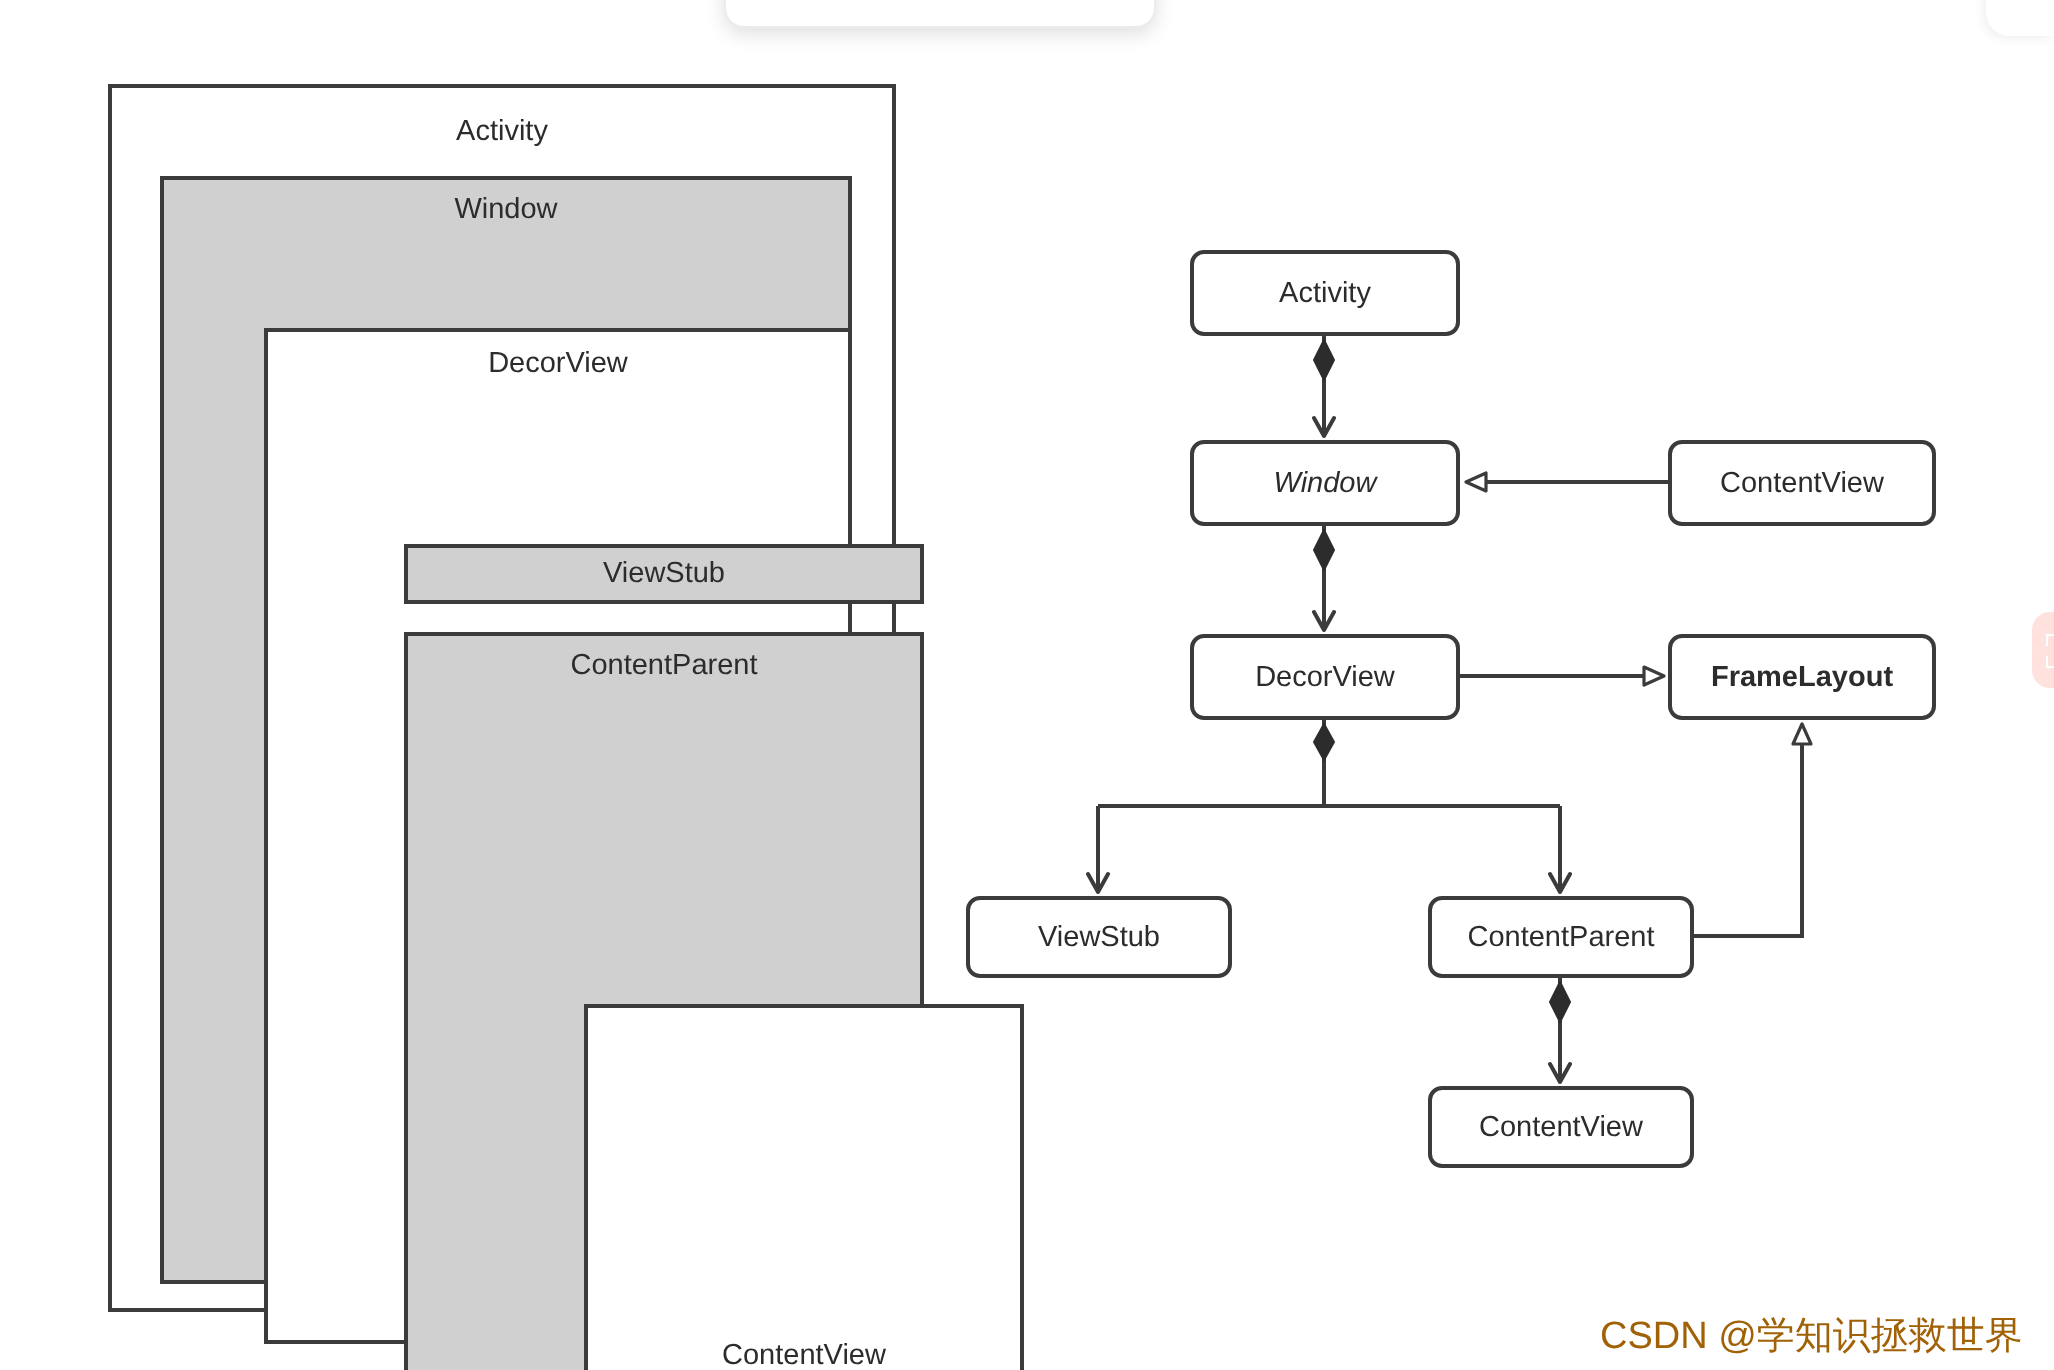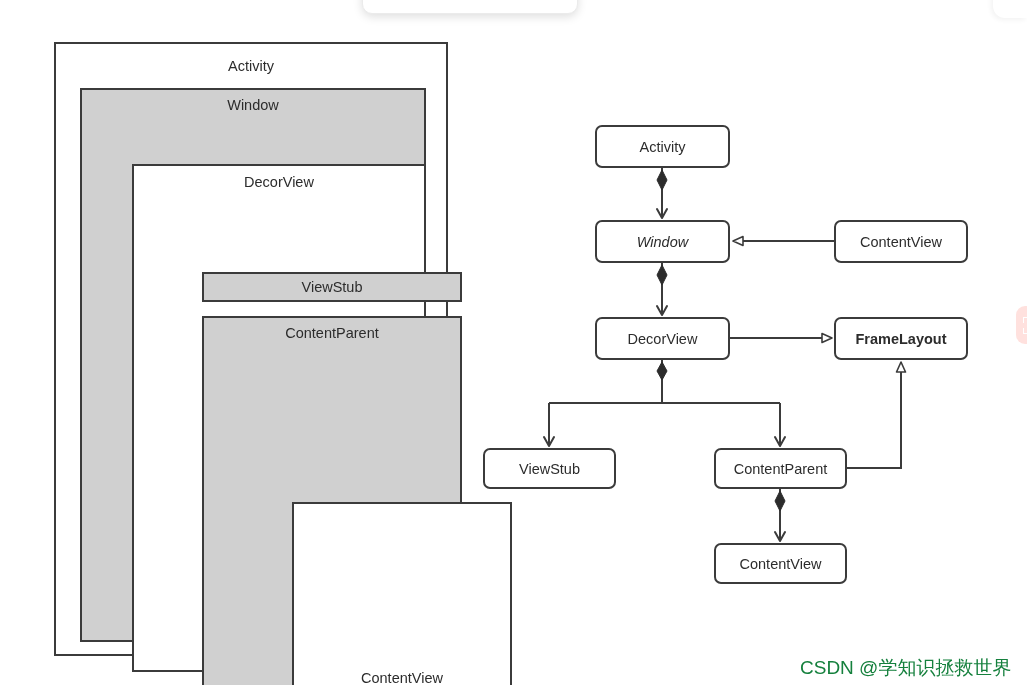--- a/index.html
+++ b/index.html
@@ -133,21 +133,21 @@
   #u-framelayout   { left: 834px; top: 317px; width: 134px; height: 43px; font-weight: bold; }
   #u-viewstub      { left: 483px; top: 448px; width: 133px; height: 41px; }
   #u-contentparent { left: 714px; top: 448px; width: 133px; height: 41px; }
   #u-contentview   { left: 714px; top: 543px; width: 133px; height: 41px; }
 
   
   #watermark {
     position: absolute;
     left: 800px; top: 655px;
     font-size: 19px;
-    color: #15803d;
+    color: #a16207;
     white-space: nowrap;
   }
 </style>
 </head>
 <body>
 
 <div id="ai-toolbar">
   
   
   

